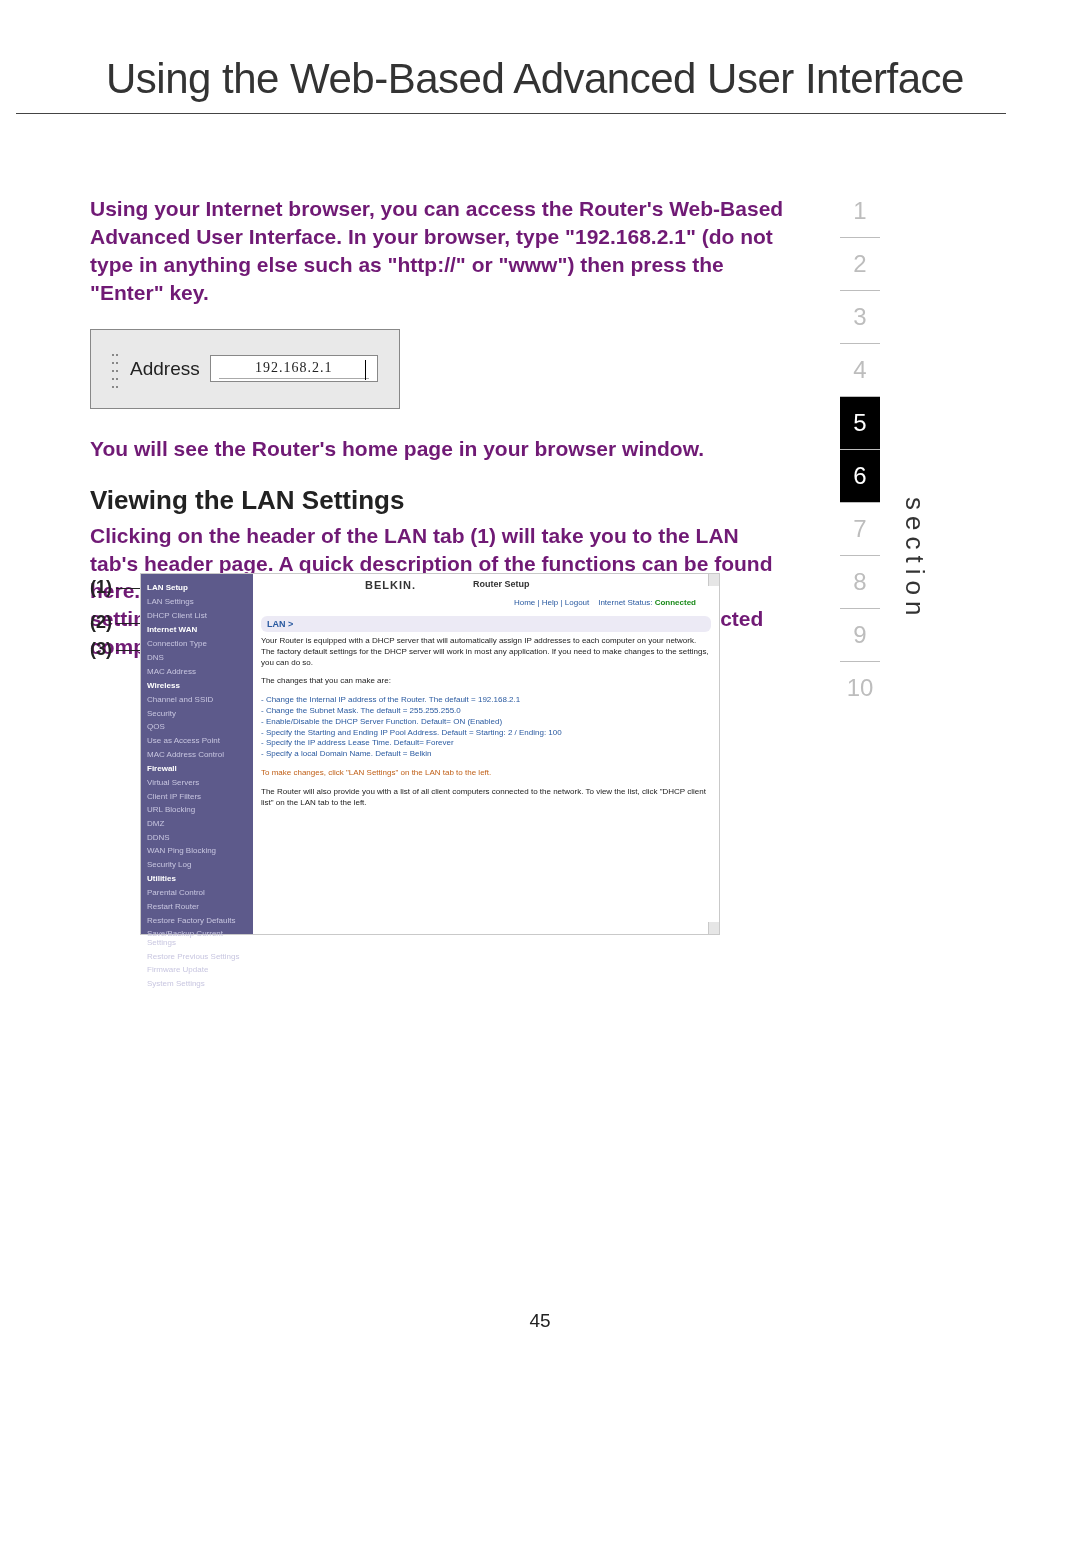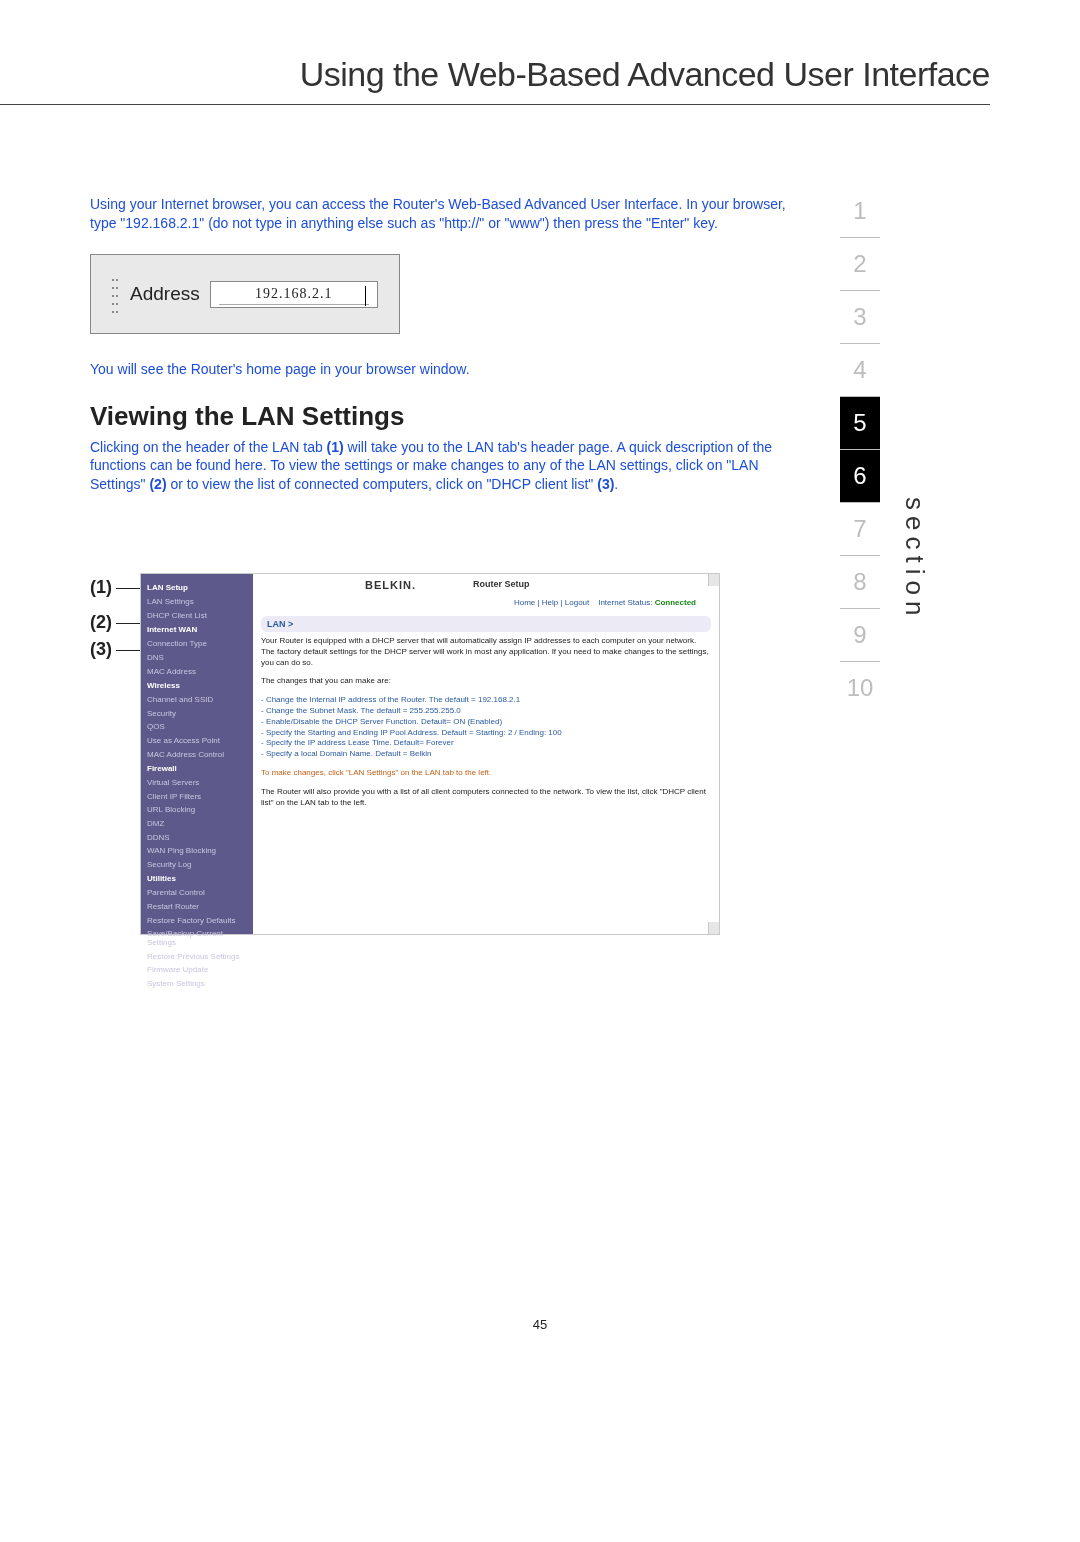--- a/index.html
+++ b/index.html
@@ -4,42 +4,42 @@
 <style>
   * { margin: 0; padding: 0; box-sizing: border-box; }
   body {
     font-family: Arial, Helvetica, sans-serif;
     background: #fff;
     width: 1080px;
     height: 1542px;
     position: relative;
   }
   .page-title {
-    font-size: 34px;
+    font-size: 42px;
     font-weight: 300;
     color: #333;
     padding: 55px 0 10px 90px;
     border-bottom: 1px solid #444;
-    margin: 0 90px 0 0;
+    margin: 0 90px 0 16px;
     width: 900px;
     box-sizing: content-box;
     letter-spacing: -0.5px;
-    text-align: right;
   }
   .content {
     position: absolute;
     left: 90px;
     top: 195px;
     width: 700px;
   }
   .body-text {
-    font-size: 14px;
+    font-size: 21px;
     line-height: 1.33;
-    color: #1d4ed8;
+    color: #701a75;
     margin-bottom: 22px;
+    font-weight: bold;
   }
   .sub-heading {
     font-size: 26px;
     font-weight: 700;
     color: #222;
     margin-bottom: 6px;
   }
   .addr-box {
     width: 310px;
     margin-bottom: 26px;
@@ -121,21 +121,21 @@
     writing-mode: vertical-rl;
     text-orientation: mixed;
     font-weight: 400;
   }
   .page-number {
     position: absolute;
     left: 0;
     right: 0;
     bottom: 210px;
     text-align: center;
-    font-size: 13px;
+    font-size: 19px;
     color: #222;
   }
   
   .router-ui {
     position: absolute;
     left: 140px;
     top: 573px;
     width: 580px;
     height: 362px;
     border: 1px solid #c9c9c9;

